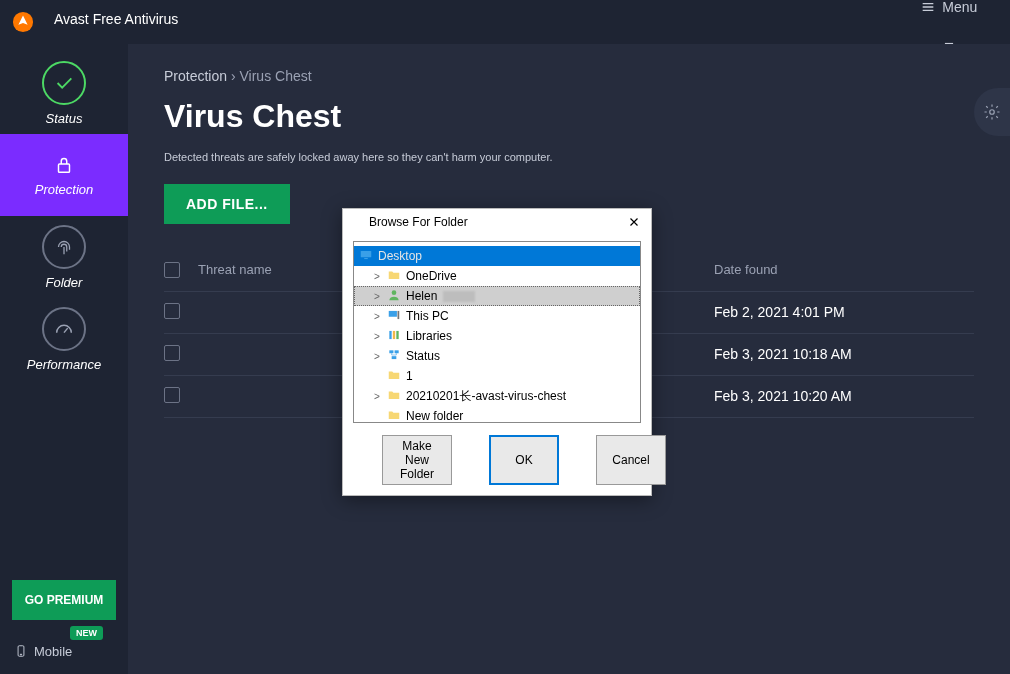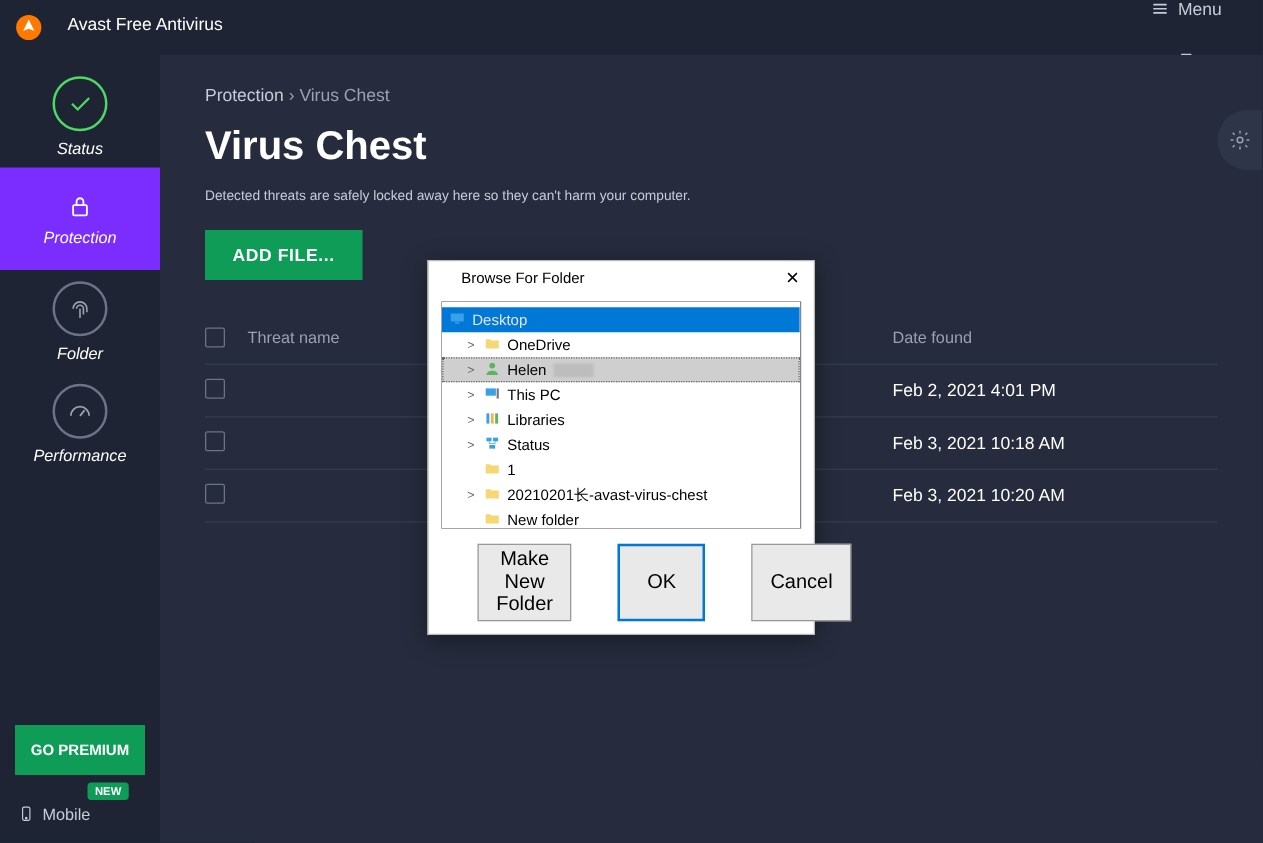--- a/index.html
+++ b/index.html
@@ -44,21 +44,21 @@
   .tree { border:1px solid #888; margin:0 10px 12px; padding:4px 0; height:182px; overflow:auto; background:#fff;}
   .tree-row { display:flex; align-items:center; height:20px; padding:0 4px; cursor:pointer; gap:4px;}
   .tree-row.indent1 { padding-left:18px; }
   .tree-row.sel { background:#cfcfcf; outline:1px dotted #666; outline-offset:-1px;}
   .tree-row.desktop { background:#0078d7; color:#e5e5e5;}
   .expander { width:10px; text-align:center; color:#666; font-size:10px;}
   .ficon { width:16px; height:14px; display:inline-block; }
   .dlg-buttons { display:flex; gap:8px; padding:0 10px 10px; justify-content:space-between;}
   .dlg-buttons .left { display:flex; }
   .dlg-buttons .right { display:flex; gap:8px;}
-  .win-btn { border:1px solid #999; background:#e9e9e9; padding:3px 14px; font-size:16px; cursor:pointer; min-width:70px;margin-left:29px;}
+  .win-btn { border:1px solid #999; background:#e9e9e9; padding:3px 14px; font-size:12px; cursor:pointer; min-width:70px;margin-left:29px;}
   .win-btn.primary { border:2px solid #0078d7; background:#e9e9e9;}
 </style>
 </head>
 <body>
 
 <div class="titlebar">
   <div class="titlebar-left">
     <svg class="logo" viewBox="0 0 24 24">
         <circle cx="12" cy="12" r="11" fill="#ff7800"></circle>
         <path d="M7 15 L12 5 L17 15 L12 13 Z" fill="#fff"></path>

